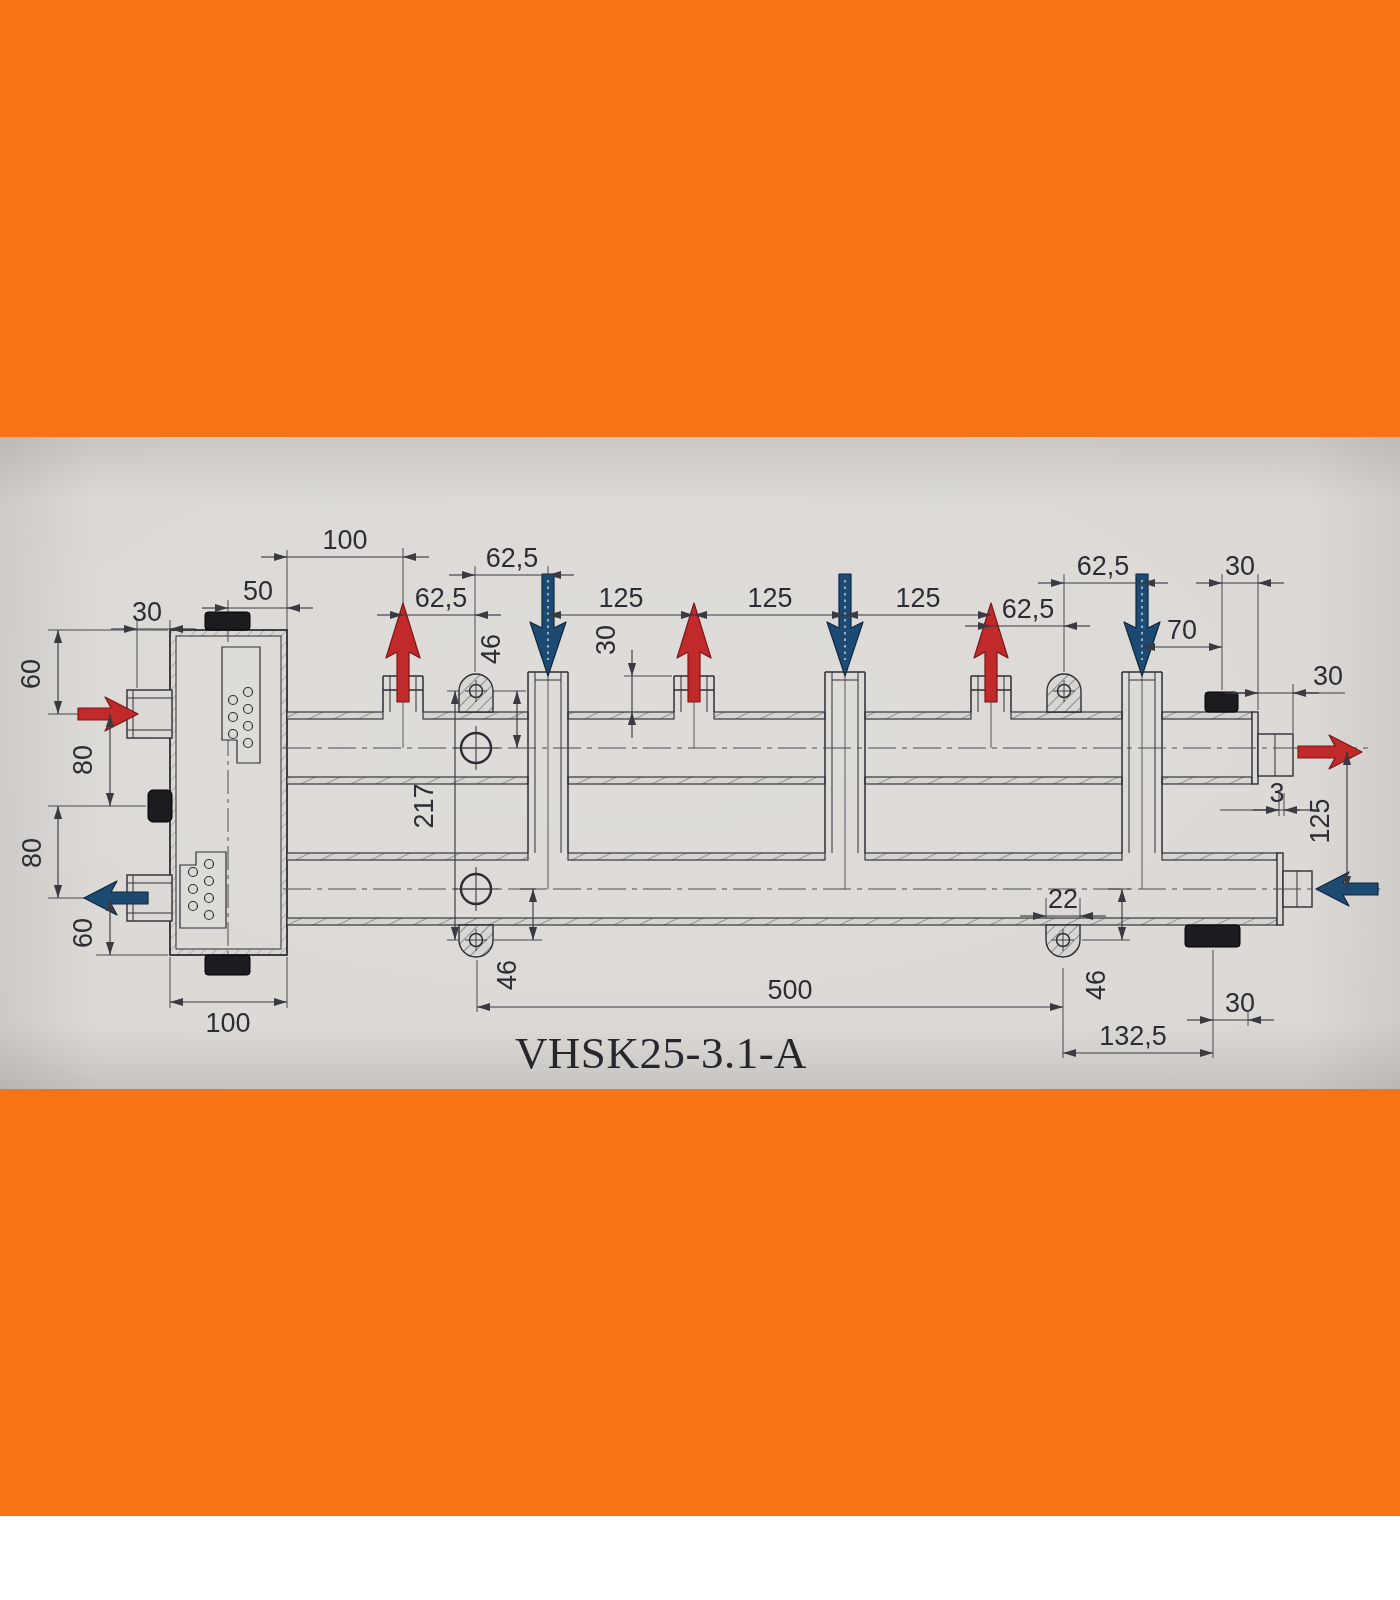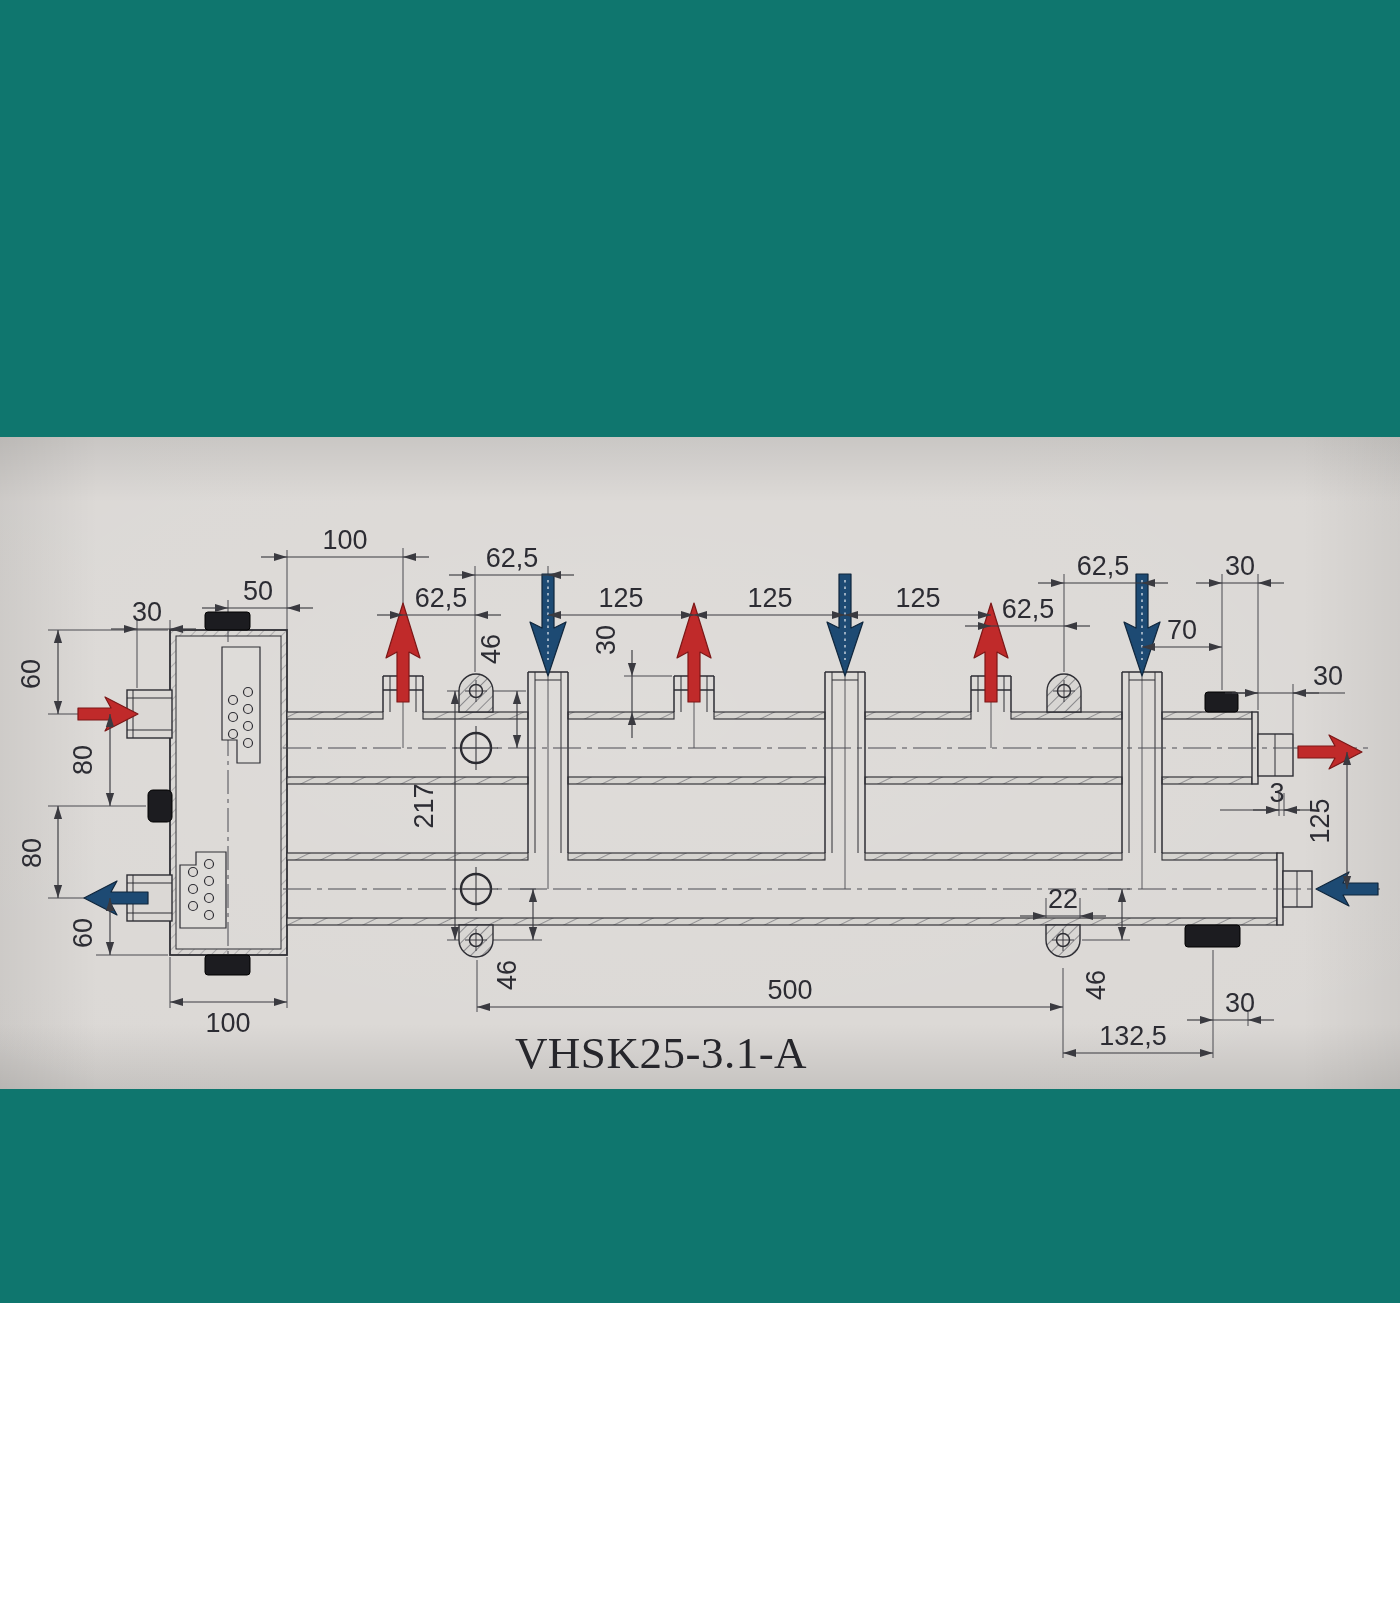--- a/index.html
+++ b/index.html
@@ -1,16 +1,16 @@
 <!DOCTYPE html>
 <html><head>
 <meta charset="utf-8">
 <style>
   html,body{margin:0;padding:0;background:#ffffff;}
-  .stage{position:relative;width:1400px;height:1303px;background:#0f766e;overflow:hidden;
+  .stage{position:relative;width:1400px;height:1516px;background:#f97316;overflow:hidden;
          font-family:"Liberation Sans",sans-serif;}
   svg{position:absolute;left:0;top:0;}
   text{font-family:"Liberation Sans",sans-serif;}
   .dimtxt{font-size:27px;fill:#2c2c33;text-anchor:middle;}
   .titletxt{font-family:"Liberation Serif",serif;font-size:45px;fill:#26262b;text-anchor:middle;letter-spacing:0.5px;}
 </style>
 </head>
 <body>
 
 <div class="stage">

